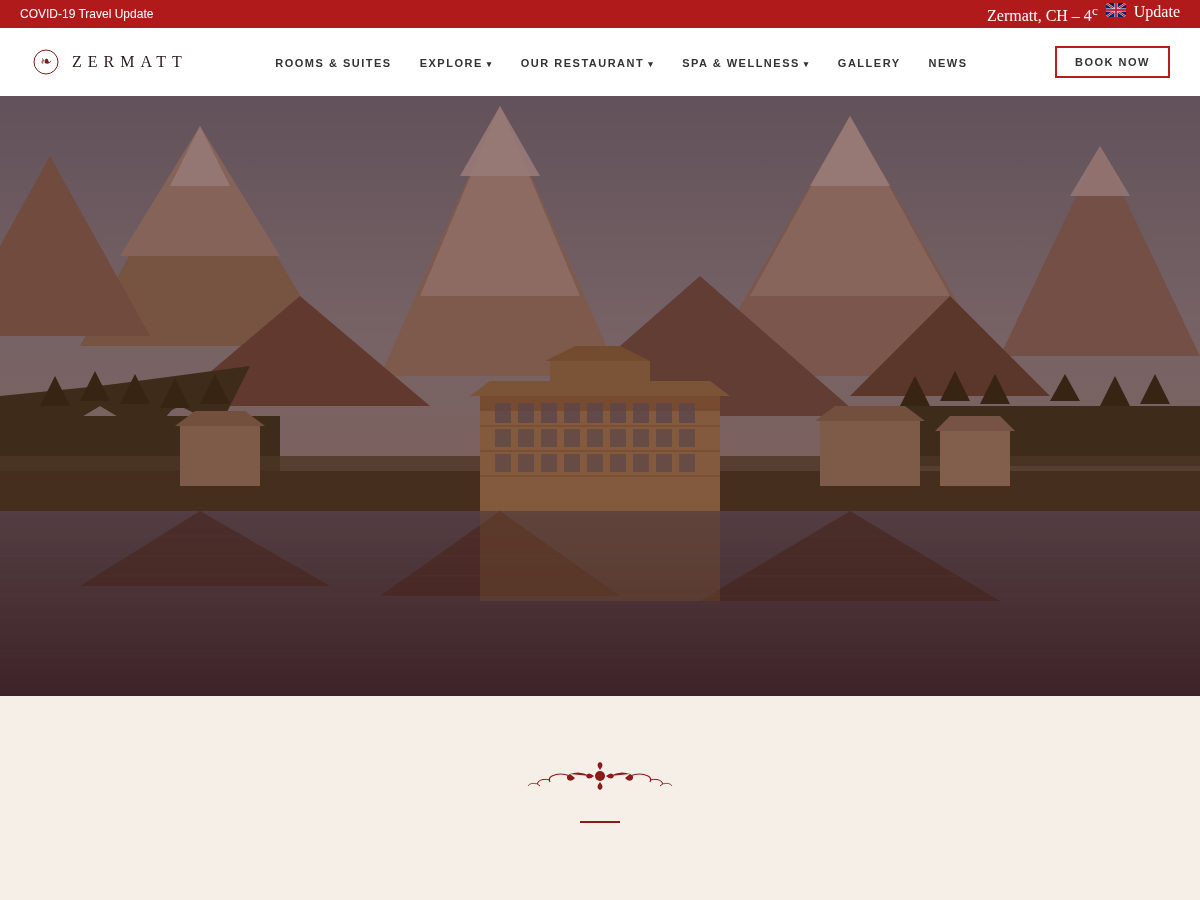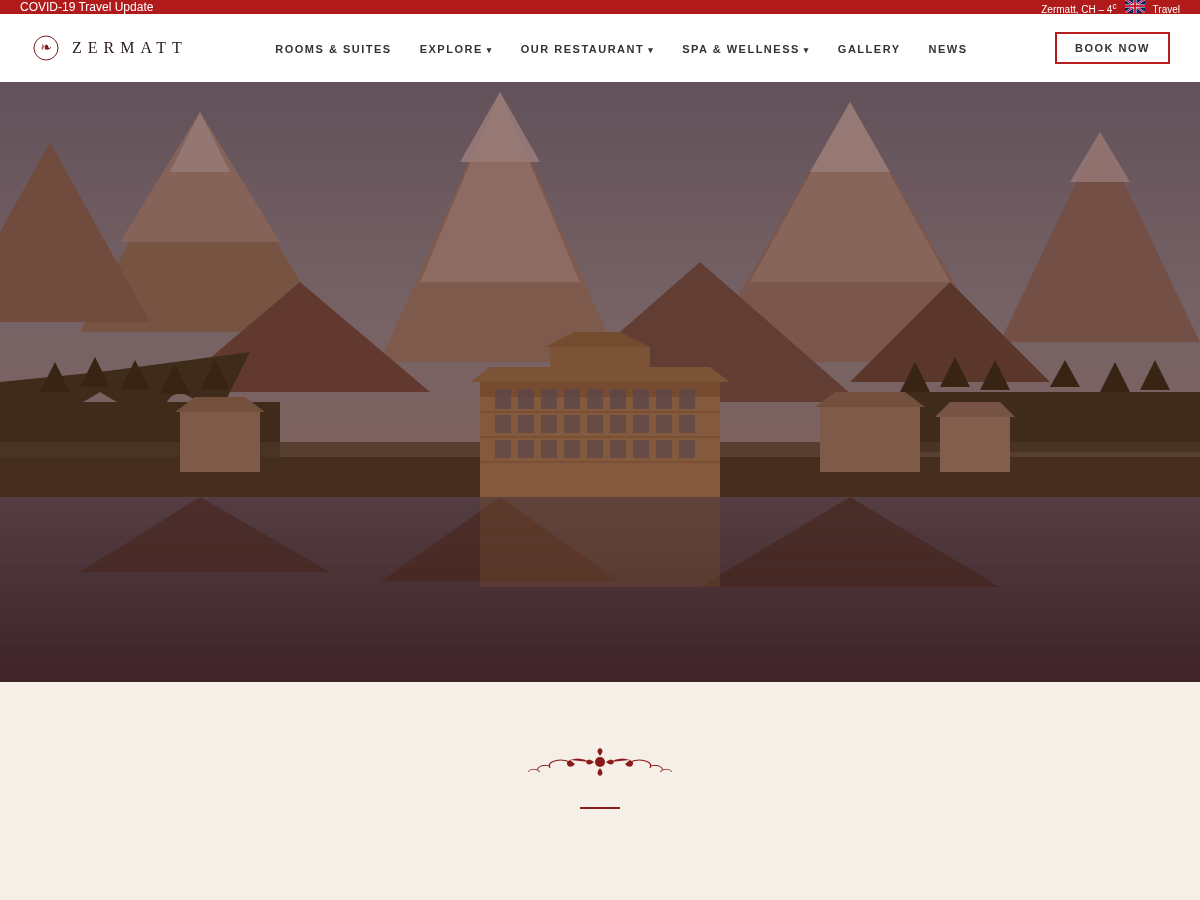--- a/index.html
+++ b/index.html
@@ -7,24 +7,24 @@
 
     
     .top-bar {
       background: #b01a1a;
       color: #fff;
       font-size: 12px;
       padding: 4px 20px;
       display: flex;
       justify-content: space-between;
       align-items: center;
-      height: 14px;
+      height: 28px;
     }
     .top-bar-left { font-family: Arial, sans-serif; font-size: 12px; }
-    .top-bar-right { display: flex; align-items: flex-end; gap: 8px; font-family: Liberation Sans, sans-serif; font-size: 10px; }
+    .top-bar-right { display: flex; align-items: flex-start; gap: 8px; font-family: Liberation Serif, serif; font-size: 16px; }
 
     
     .navbar {
       background: rgba(255,255,255,0.97);
       display: flex;
       align-items: center;
       justify-content: space-between;
       padding: 0 30px;
       height: 68px;
       position: relative;
@@ -136,21 +136,21 @@
         <line x1="0" y1="0" x2="20" y2="14" stroke="white" stroke-width="2"></line>
         <line x1="20" y1="0" x2="0" y2="14" stroke="white" stroke-width="2"></line>
         <line x1="0" y1="0" x2="20" y2="14" stroke="#C8102E" stroke-width="1.2"></line>
         <line x1="20" y1="0" x2="0" y2="14" stroke="#C8102E" stroke-width="1.2"></line>
         <line x1="10" y1="0" x2="10" y2="14" stroke="white" stroke-width="3"></line>
         <line x1="0" y1="7" x2="20" y2="7" stroke="white" stroke-width="3"></line>
         <line x1="10" y1="0" x2="10" y2="14" stroke="#C8102E" stroke-width="1.8"></line>
         <line x1="0" y1="7" x2="20" y2="7" stroke="#C8102E" stroke-width="1.8"></line>
       </svg>
     </span>
-    <span>Travel</span>
+    <span>Update</span>
   </div>
 </div>
 
 <nav class="navbar">
   <div class="logo-area">
     <span class="logo-emblem">
       <svg viewBox="0 0 32 32" fill="none" xmlns="http://www.w3.org/2000/svg">
 
         <ellipse cx="16" cy="16" rx="12" ry="12" stroke="#7a1a1a" stroke-width="1" fill="none"></ellipse>
         <text x="16" y="20" text-anchor="middle" font-size="14" fill="#7a1a1a" font-family="Georgia">❧</text>

